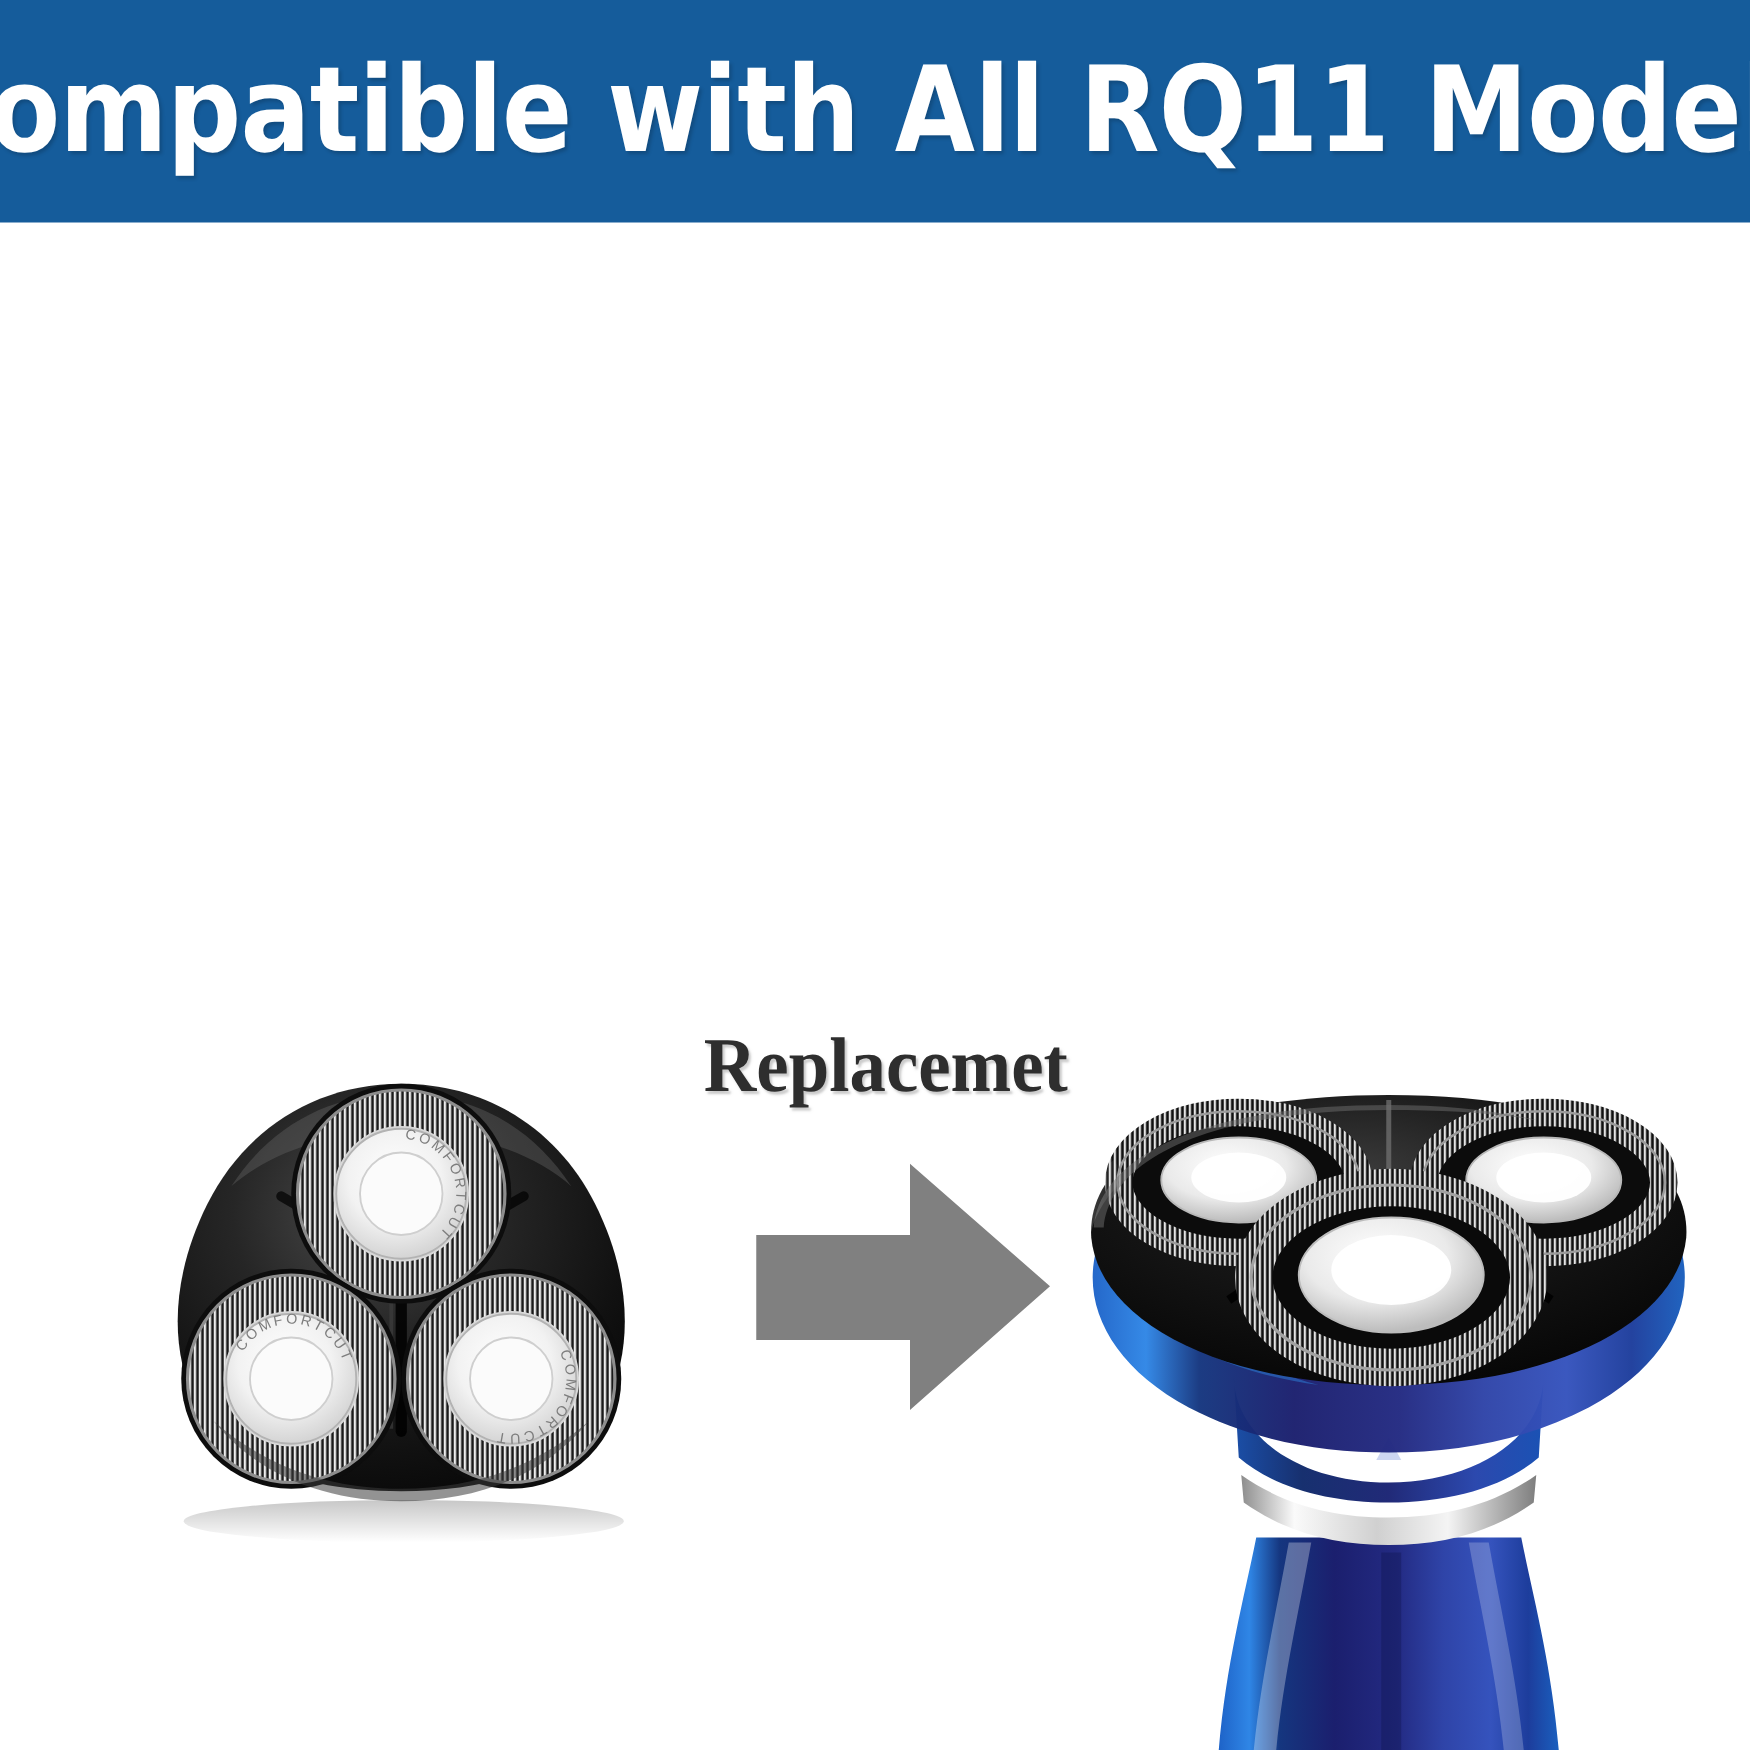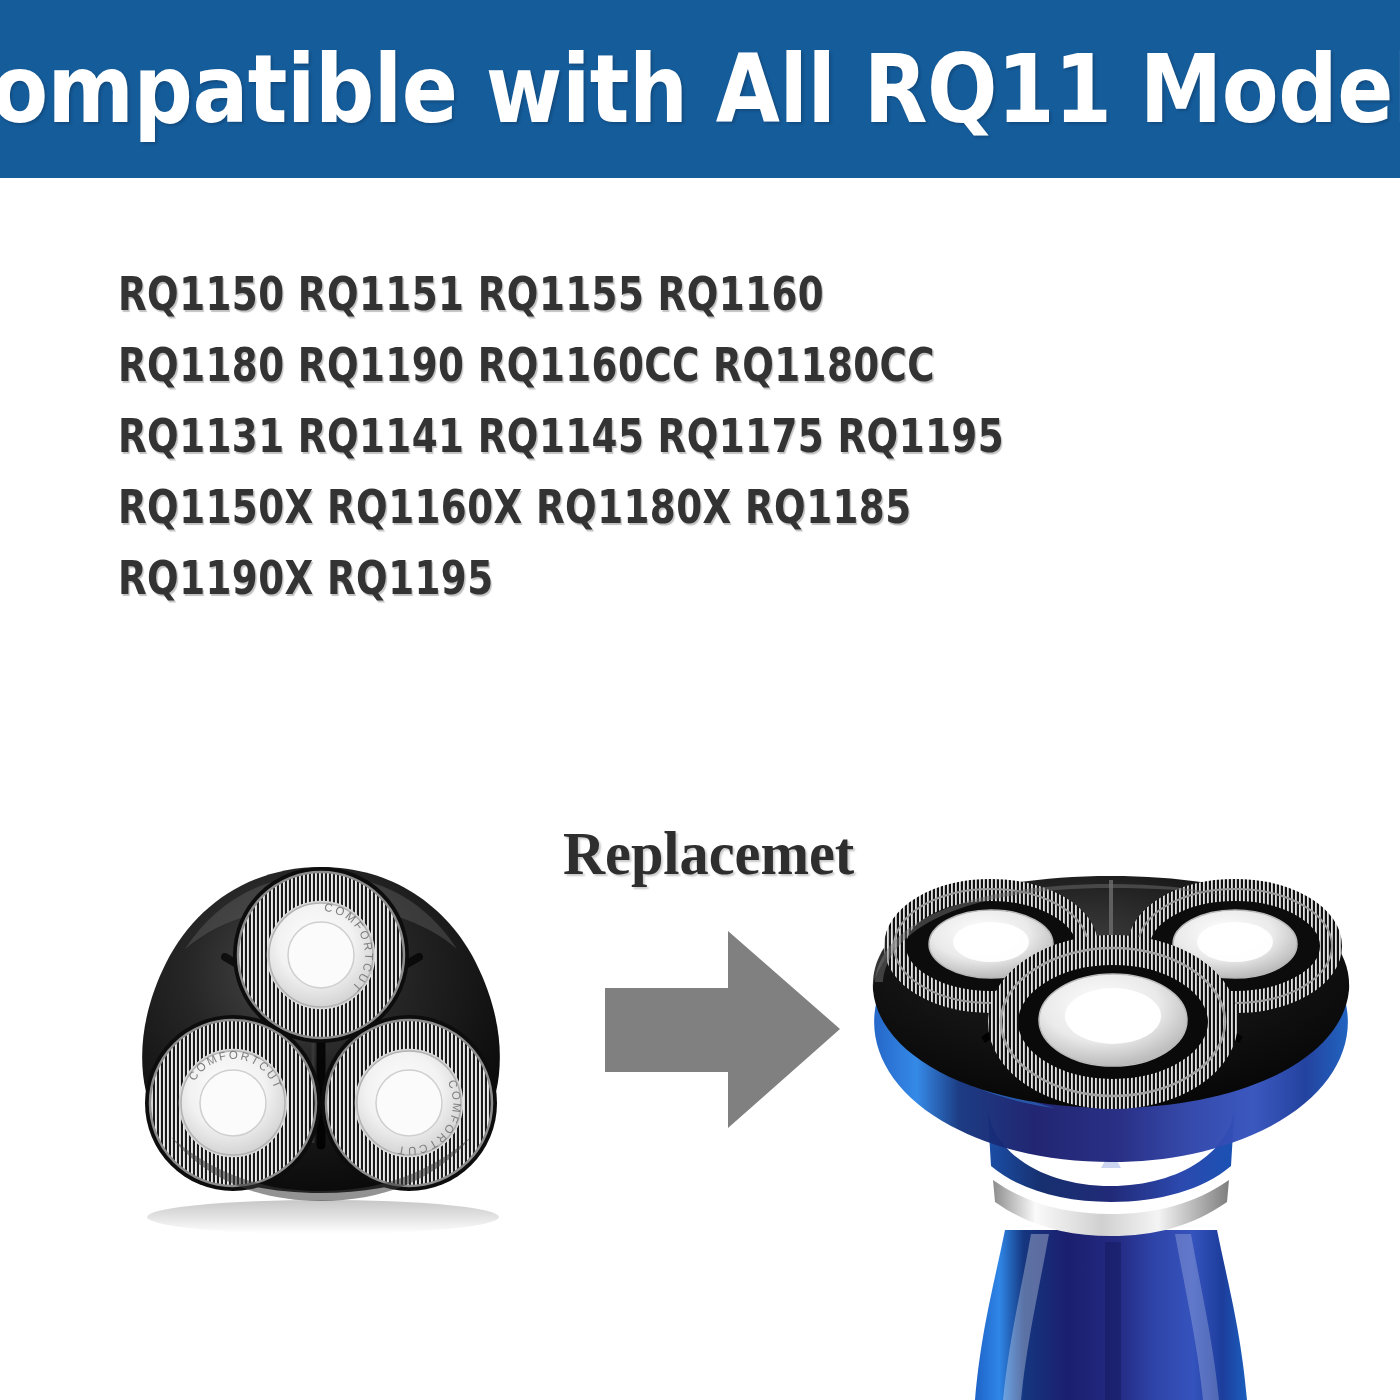--- a/index.html
+++ b/index.html
@@ -73,27 +73,20 @@
 </style>
 </head>
 <body>
 
 <div id="page">
 
   <div class="banner">
     <div class="banner-title">Compatible with All RQ11 Models</div>
   </div>
 
-  <div class="models">
-    <div class="model-line">RQ1150 RQ1151 RQ1155 RQ1160</div>
-    <div class="model-line">RQ1180 RQ1190 RQ1160CC RQ1180CC</div>
-    <div class="model-line">RQ1131 RQ1141 RQ1145 RQ1175 RQ1195</div>
-    <div class="model-line">RQ1150X RQ1160X RQ1180X RQ1185</div>
-    <div class="model-line">RQ1190X RQ1195</div>
-  </div>
 
   <div class="replacement-label">Replacemet</div>
 
   <div class="arrow-wrap">
     <svg class="svgfull" viewBox="0 0 245 205" xmlns="http://www.w3.org/2000/svg">
       <polygon points="5,60 128,60 128,3 240,101 128,200 128,144 5,144" fill="#808080"></polygon>
     </svg>
   </div>
 
   <div class="product product-left">

